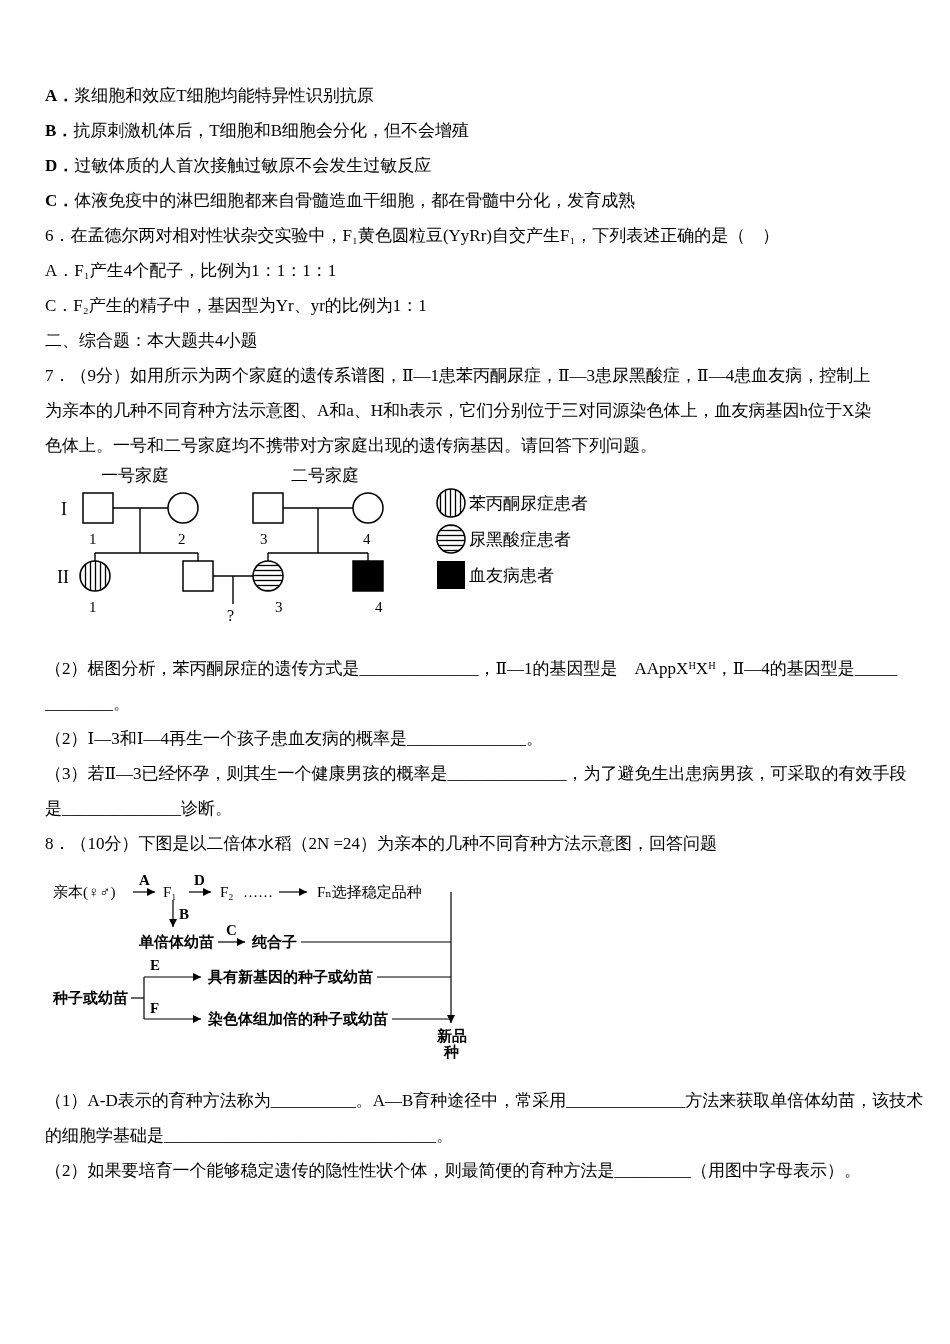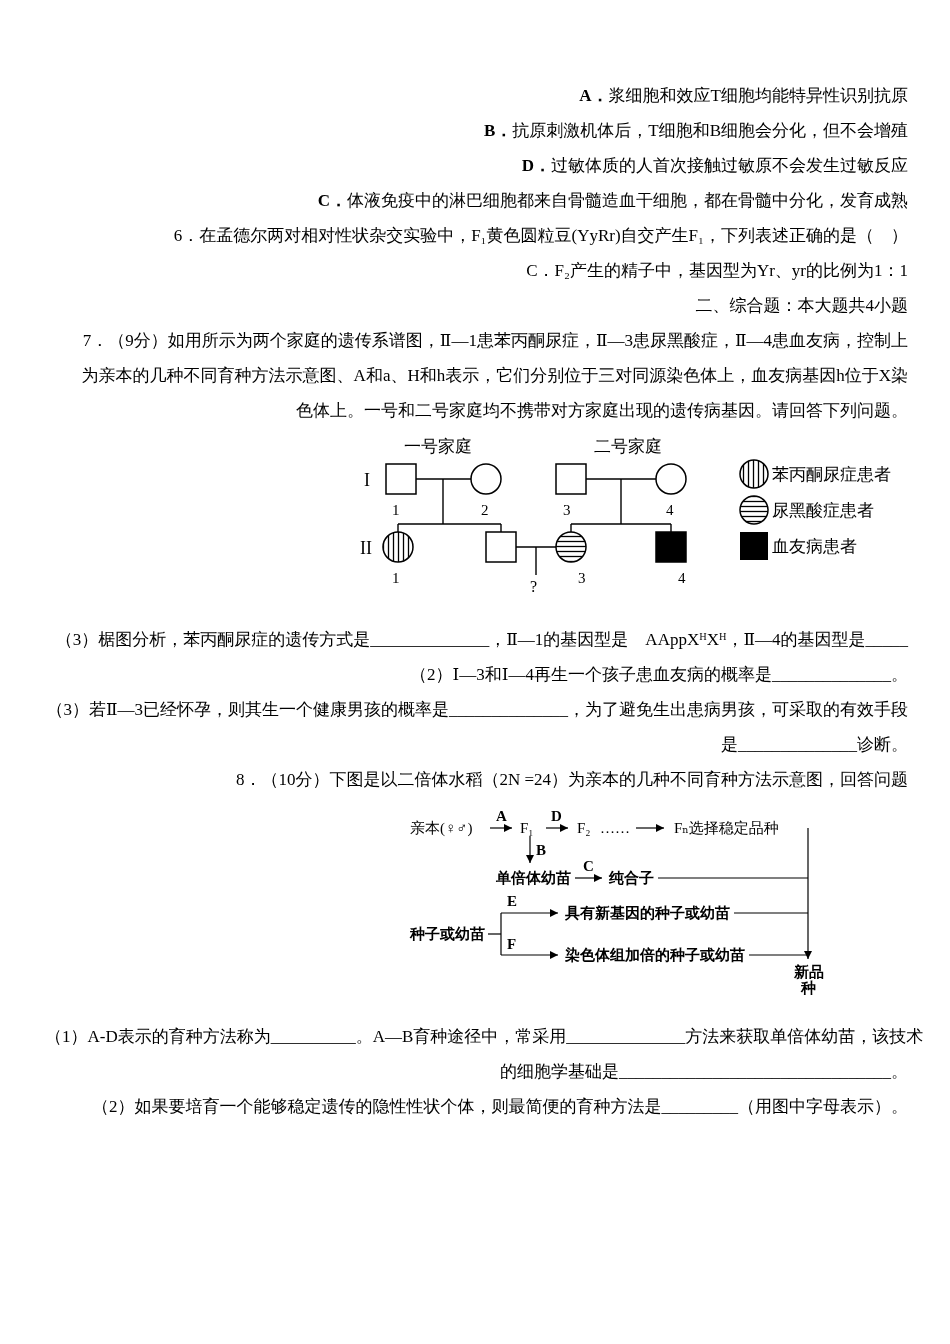--- a/index.html
+++ b/index.html
@@ -7,46 +7,46 @@
   body {
     width: 950px; height: 1344px;
     font-family: "Liberation Serif", "DejaVu Serif", serif;
     color: #000;
     overflow: hidden;
   }
   .page {
     width: 950px; height: 1344px;
     padding: 78px 42px 0 45px;
     background: #fff;
-    text-align: right;
   }
   .line {
     font-size: 17px;
     line-height: 35px;
     height: 35px;
     white-space: pre;
     color: #000;
   }
   .optlabel { font-weight: bold; }
   .diagram { position: relative; }
-  .pedigree-wrap { margin: 6px 0 26px 8px; height: 162px; }
+  .pedigree-wrap { margin: 0 0 26px 8px; height: 162px; }
   .breeding-wrap { margin: 6px 0 20px 6px; height: 196px; }
   svg text { font-family: "Liberation Serif", "DejaVu Serif", serif; fill: #000; }
 </style>
 </head>
 <body>
 
 <div class="page">
 
   <div class="line"><span class="optlabel">A．</span><span>浆细胞和效应T细胞均能特异性识别抗原</span></div>
   <div class="line"><span class="optlabel">B．</span><span>抗原刺激机体后，T细胞和B细胞会分化，但不会增殖</span></div>
   <div class="line"><span class="optlabel">D．</span><span>过敏体质的人首次接触过敏原不会发生过敏反应</span></div>
   <div class="line"><span class="optlabel">C．</span><span>体液免疫中的淋巴细胞都来自骨髓造血干细胞，都在骨髓中分化，发育成熟</span></div>
 
   <div class="line">6．在孟德尔两对相对性状杂交实验中，F₁黄色圆粒豆(YyRr)自交产生F₁，下列表述正确的是（　）</div>
+  <div class="line"><span>A．</span><span>F₁产生4个配子，比例为1：1：1：1</span></div>
   <div class="line"><span>C．</span><span>F₂产生的精子中，基因型为Yr、yr的比例为1：1</span></div>
 
   <div class="line">二、综合题：本大题共4小题</div>
 
   <div class="line">7．（9分）如用所示为两个家庭的遗传系谱图，Ⅱ—1患苯丙酮尿症，Ⅱ—3患尿黑酸症，Ⅱ—4患血友病，控制上</div>
   <div class="line">为亲本的几种不同育种方法示意图、A和a、H和h表示，它们分别位于三对同源染色体上，血友病基因h位于X染</div>
   <div class="line">色体上。一号和二号家庭均不携带对方家庭出现的遗传病基因。请回答下列问题。</div>
 
   <div class="diagram pedigree-wrap">
     <svg width="552" height="162" viewBox="0 0 552 162">
@@ -102,21 +102,22 @@
 
       <circle cx="398" cy="40" r="14" fill="url(#vstripe)" stroke="#000" stroke-width="1.5"></circle>
       <text x="416" y="46" font-size="17">苯丙酮尿症患者</text>
       <circle cx="398" cy="76" r="14" fill="url(#hstripe)" stroke="#000" stroke-width="1.5"></circle>
       <text x="416" y="82" font-size="17">尿黑酸症患者</text>
       <rect x="384" y="98" width="28" height="28" fill="#000"></rect>
       <text x="416" y="118" font-size="17">血友病患者</text>
     </svg>
   </div>
 
-  <div class="line">（3）椐图分析，苯丙酮尿症的遗传方式是______________，Ⅱ—1的基因型是　AAppXᴴXᴴ，Ⅱ—4的基因型是_____</div>
+  <div class="line">（2）椐图分析，苯丙酮尿症的遗传方式是______________，Ⅱ—1的基因型是　AAppXᴴXᴴ，Ⅱ—4的基因型是_____</div>
+  <div class="line">________。</div>
   <div class="line">（2）Ⅰ—3和Ⅰ—4再生一个孩子患血友病的概率是______________。</div>
   <div class="line">（3）若Ⅱ—3已经怀孕，则其生一个健康男孩的概率是______________，为了避免生出患病男孩，可采取的有效手段</div>
   <div class="line">是______________诊断。</div>
 
   <div class="line">8．（10分）下图是以二倍体水稻（2N =24）为亲本的几种不同育种方法示意图，回答问题</div>
 
   <div class="diagram breeding-wrap">
     <svg width="500" height="196" viewBox="0 0 500 196">
       <defs>
         <marker id="arw" markerWidth="9" markerHeight="8" refX="7" refY="3.5" orient="auto">

